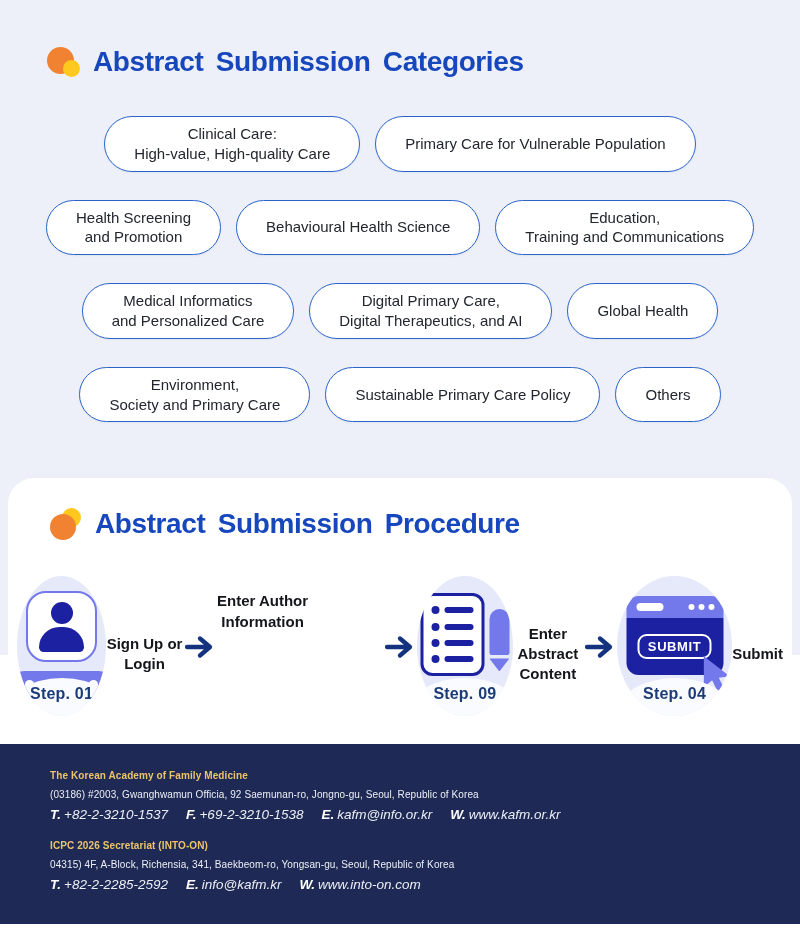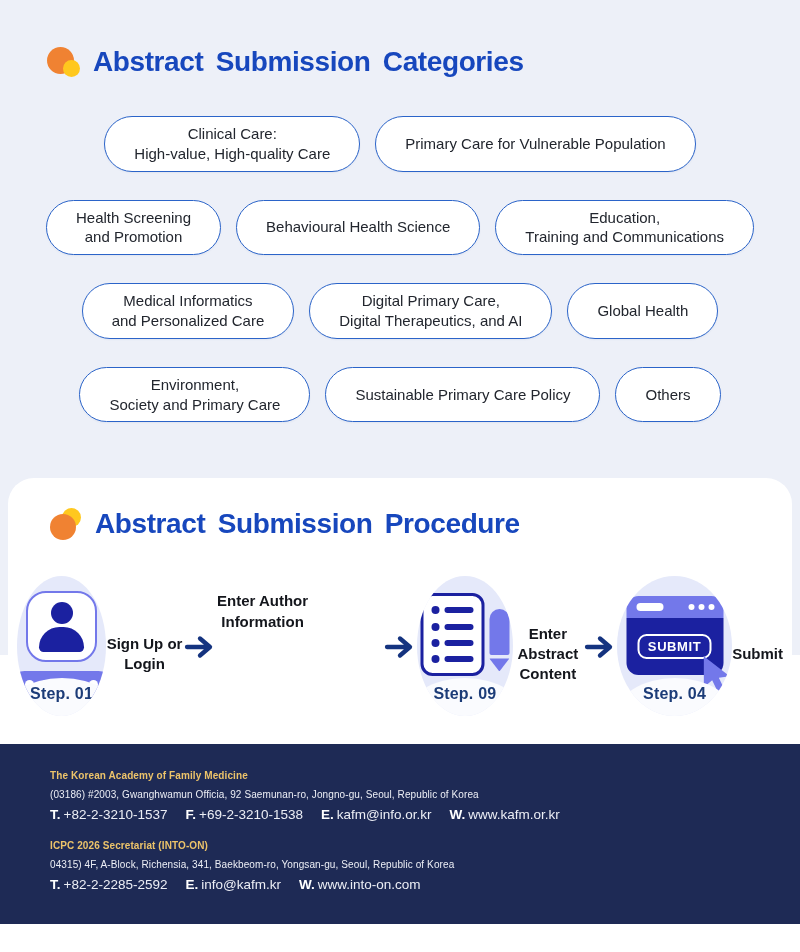--- a/index.html
+++ b/index.html
@@ -141,21 +141,21 @@
     font-size:13px;letter-spacing:0.6px;padding:3px 8px;}
   .cursor-purple{position:absolute;right:-12px;bottom:-18px;}
 
   
   footer{background:var(--footer-bg);margin-top:0;}
   .f-inner{padding:26px 40px 14px 50px;}
   .f-block{margin-bottom:18px;}
   .f-title{color:var(--gold);font-size:10px;font-weight:bold;margin-bottom:8px;letter-spacing:0.1px;}
   .f-addr{color:var(--footer-text);font-size:10px;margin-bottom:7px;letter-spacing:0.1px;}
   .f-contacts{display:flex;gap:18px;flex-wrap:wrap;}
-  .f-item{color:var(--footer-text);font-size:13.5px;}
+  .f-item{color:var(--footer-text);font-size:13.5px;font-style:italic;}
   .f-item b{color:#ffffff;font-weight:bold;margin-right:3px;}
 </style>
 </head>
 <body>
 
 <div class="page">
 
   <section class="top-section">
     <h1 class="heading">
       <span class="h-dot dot-a"></span>

